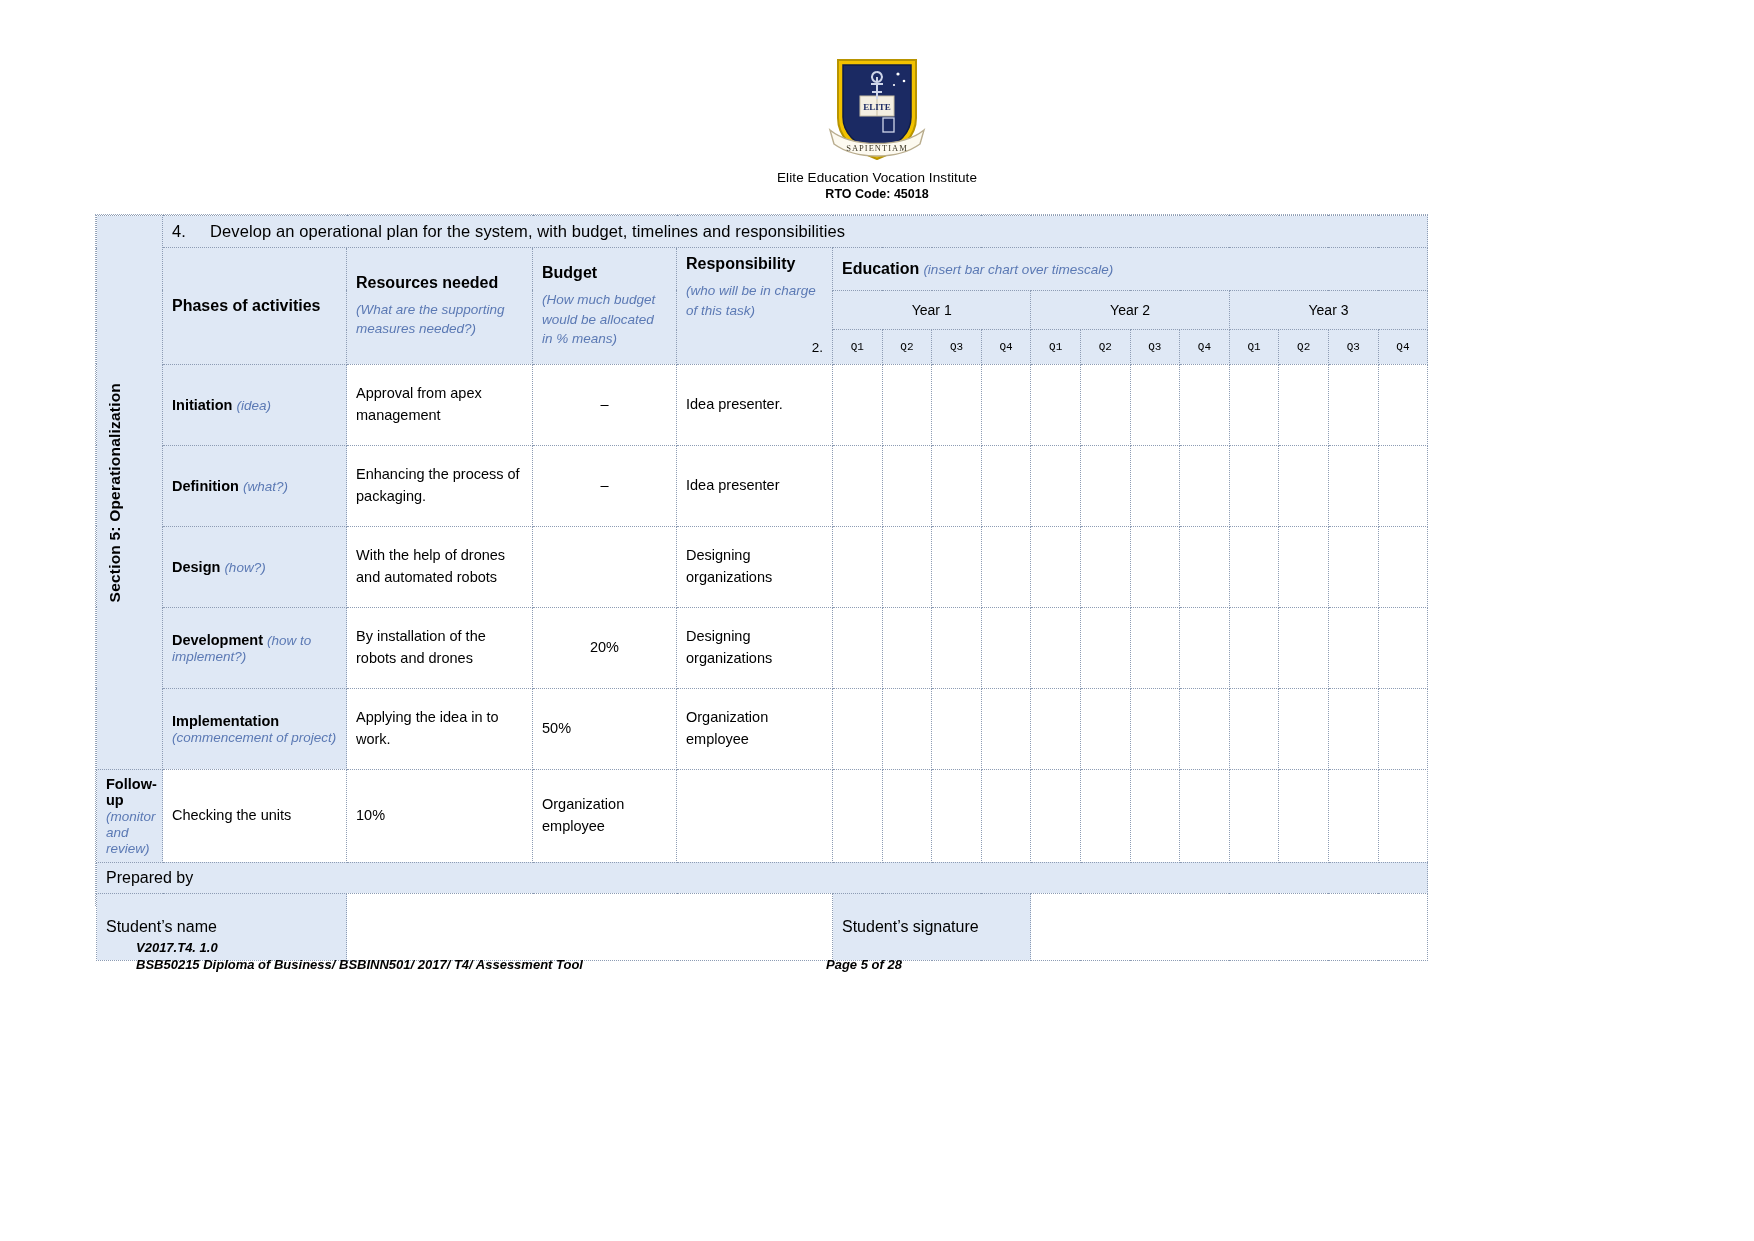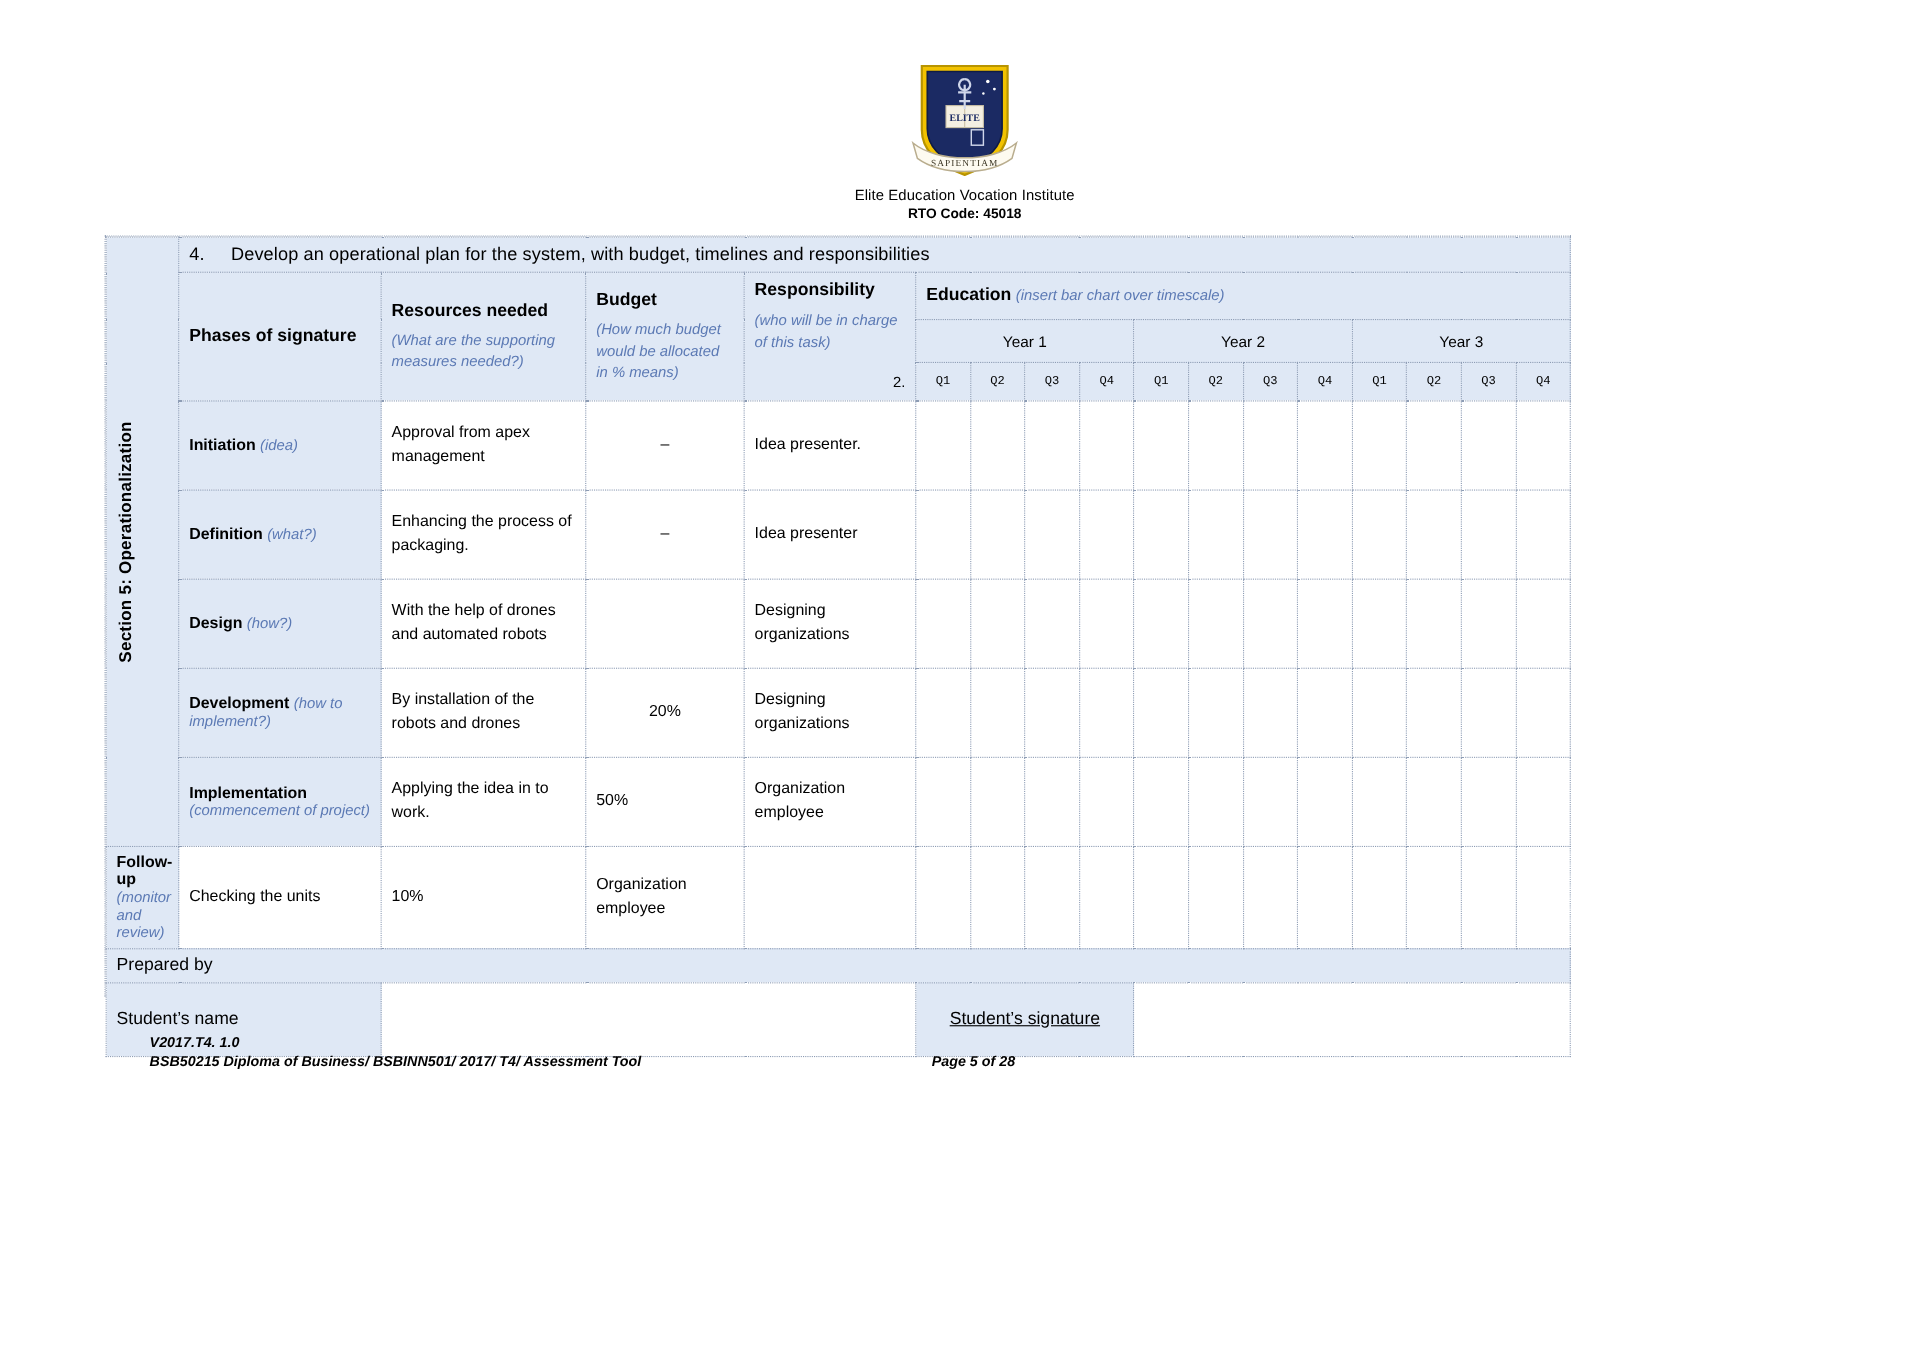--- a/index.html
+++ b/index.html
@@ -155,22 +155,21 @@
   .prep-row td {
     background: #dfe8f5 !important;
     font-weight: bold;
     font-size: 16px;
     padding: 11px 0 11px 12px;
   }
   .sign-label {
     background: #dfe8f5 !important;
     font-weight: bold;
     font-size: 16px;
-    text-align: center;
-    text-decoration: underline;
+    text-align: left;
   }
   .name-label {
     background: #dfe8f5 !important;
     font-weight: bold;
     font-size: 16px;
     padding-left: 12px;
   }
   .blank-fill { background: #ffffff !important; }
 
   
@@ -180,21 +179,20 @@
     top: 940px;
     width: 1300px;
     font-size: 13px;
     font-style: italic;
     font-weight: bold;
   }
   .footer-line1 { margin-bottom: 2px; }
   .footer-row {
     display: flex;
     justify-content: flex-start;
-    gap: 21px;
   }
   .footer-left { width: 690px; }
   .footer-page { font-style: italic; font-weight: bold; }
 </style>
 </head>
 <body>
 
 <div class="doc-header">
   <svg class="crest" viewBox="0 0 102 112">
     <path d="M12 8 H90 V66 C90 88 70 100 51 107 C32 100 12 88 12 66 Z" fill="#f2c200" stroke="#b89400" stroke-width="2"></path>
@@ -241,21 +239,21 @@
     <td class="sec-label" rowspan="9">
       <div class="sec-label-inner">Section 5: Operationalization</div>
     </td>
     <td class="title-cell" colspan="16">
       <span class="num">4.</span><span>Develop an operational plan for the system, with budget, timelines and responsibilities</span>
     </td>
   </tr>
 
   <tr>
     <td class="band hd-top" rowspan="3" style="vertical-align:middle">
-      <span class="hd-title">Phases of signature</span>
+      <span class="hd-title">Phases of activities</span>
     </td>
     <td class="band hd-top" rowspan="3">
       <span class="hd-title">Resources needed</span>
       <span class="hd-hint">(What are the supporting measures needed?)</span>
     </td>
     <td class="band hd-top" rowspan="3">
       <span class="hd-title">Budget</span>
       <span class="hd-hint">(How much budget would be allocated in % means)</span>
     </td>
     <td class="band hd-top" rowspan="3">

